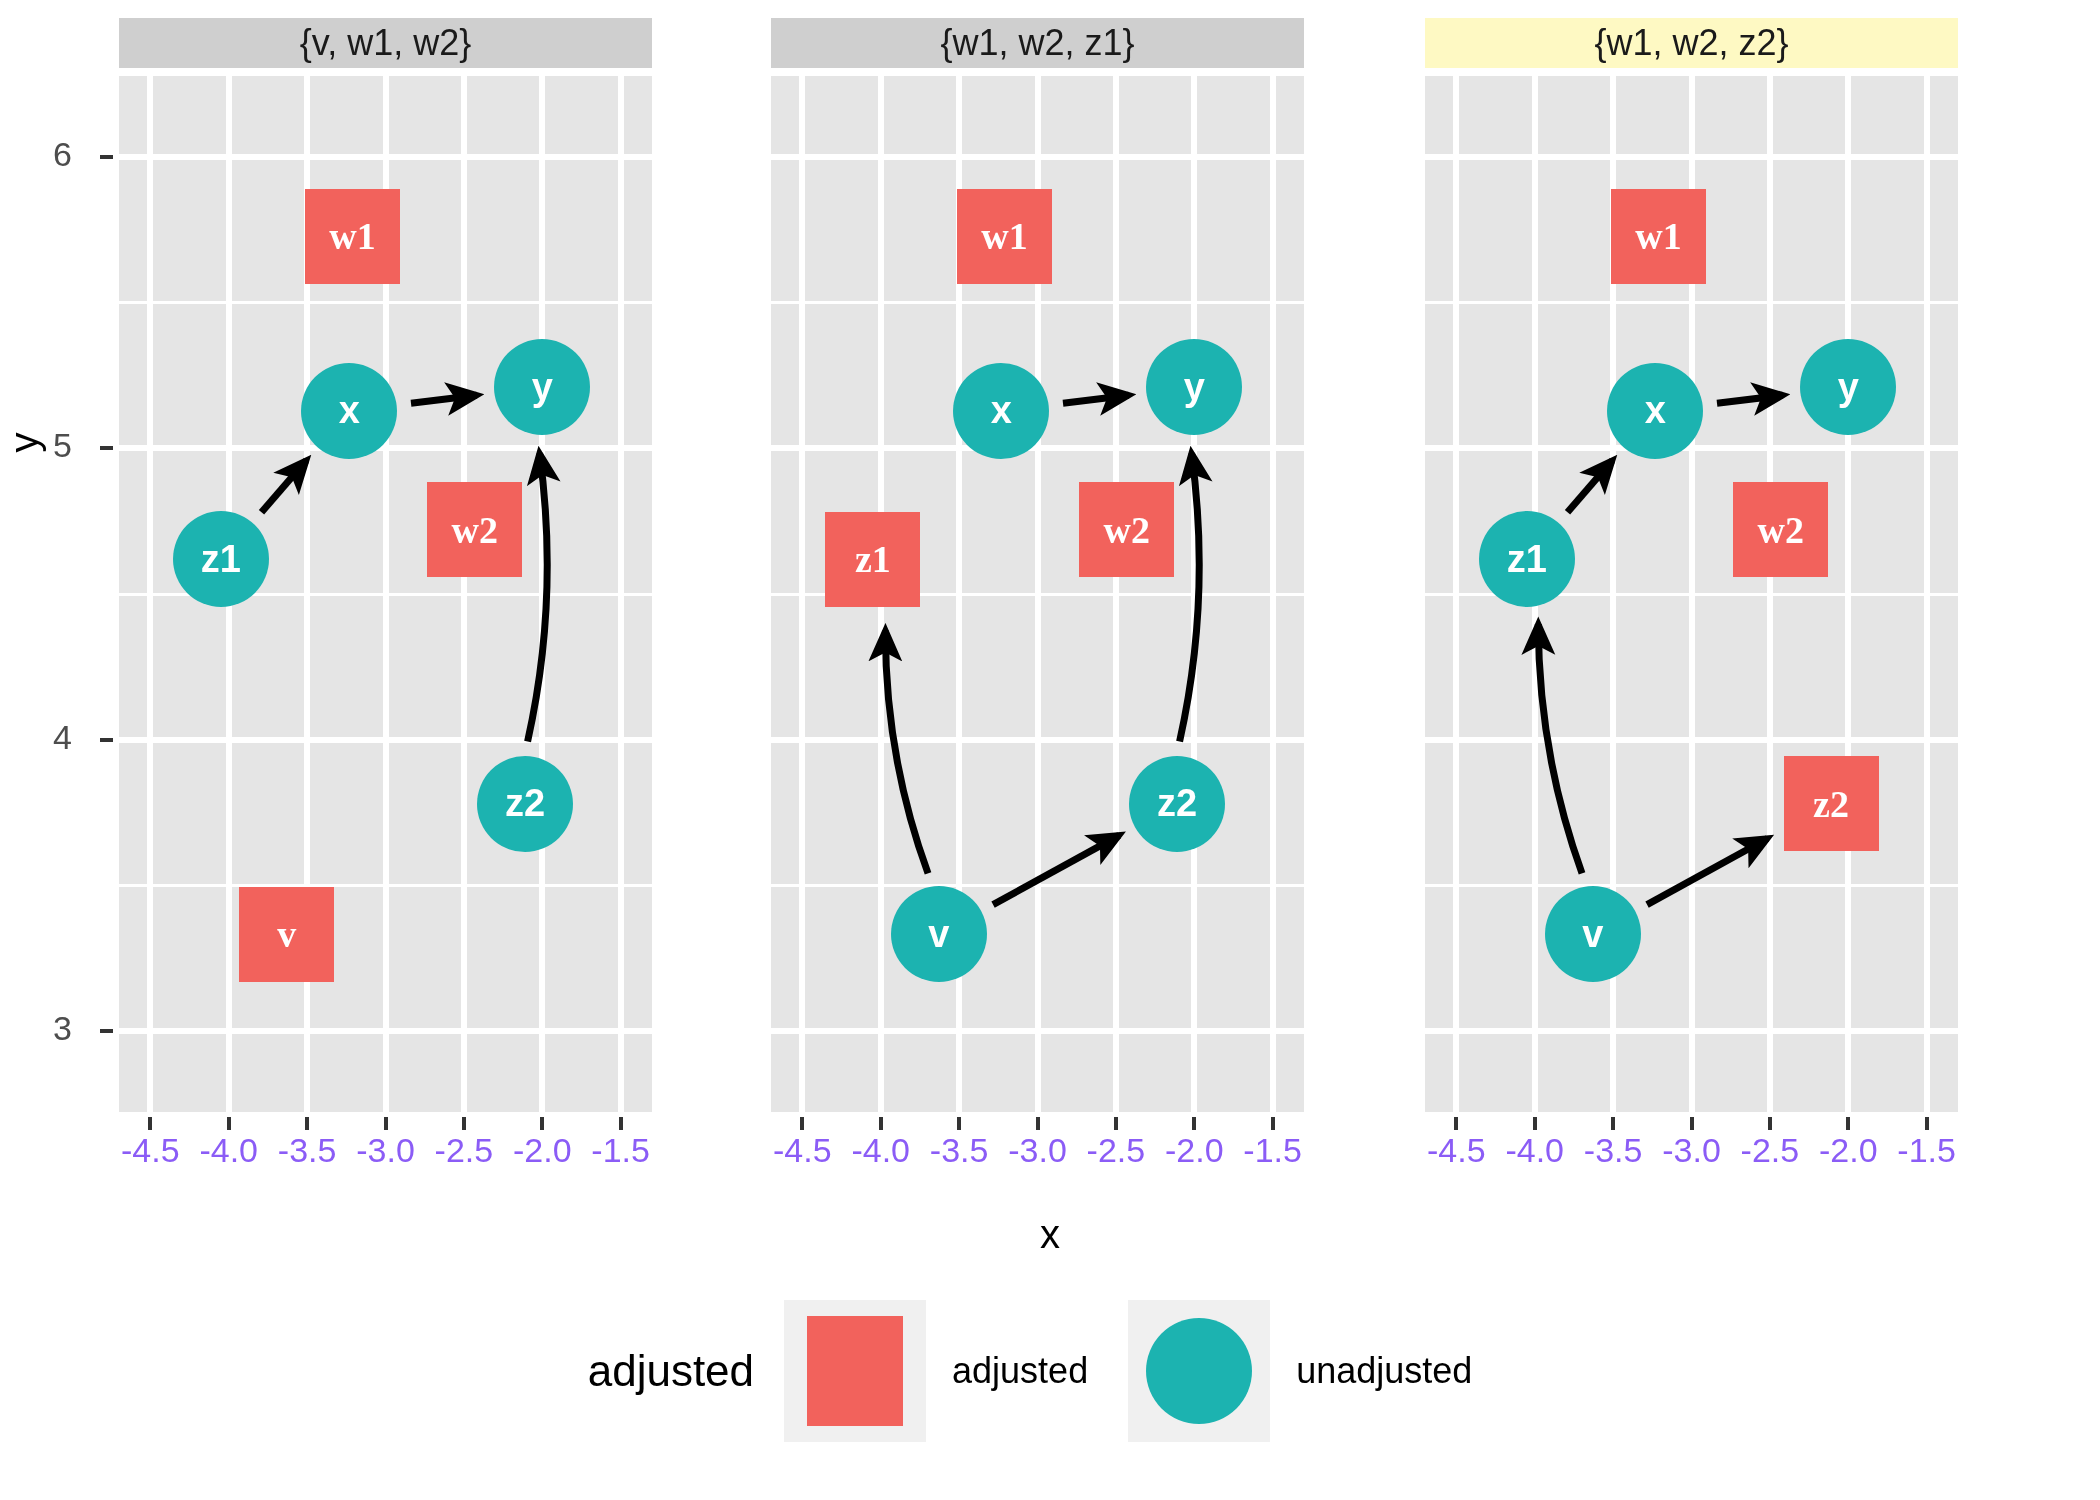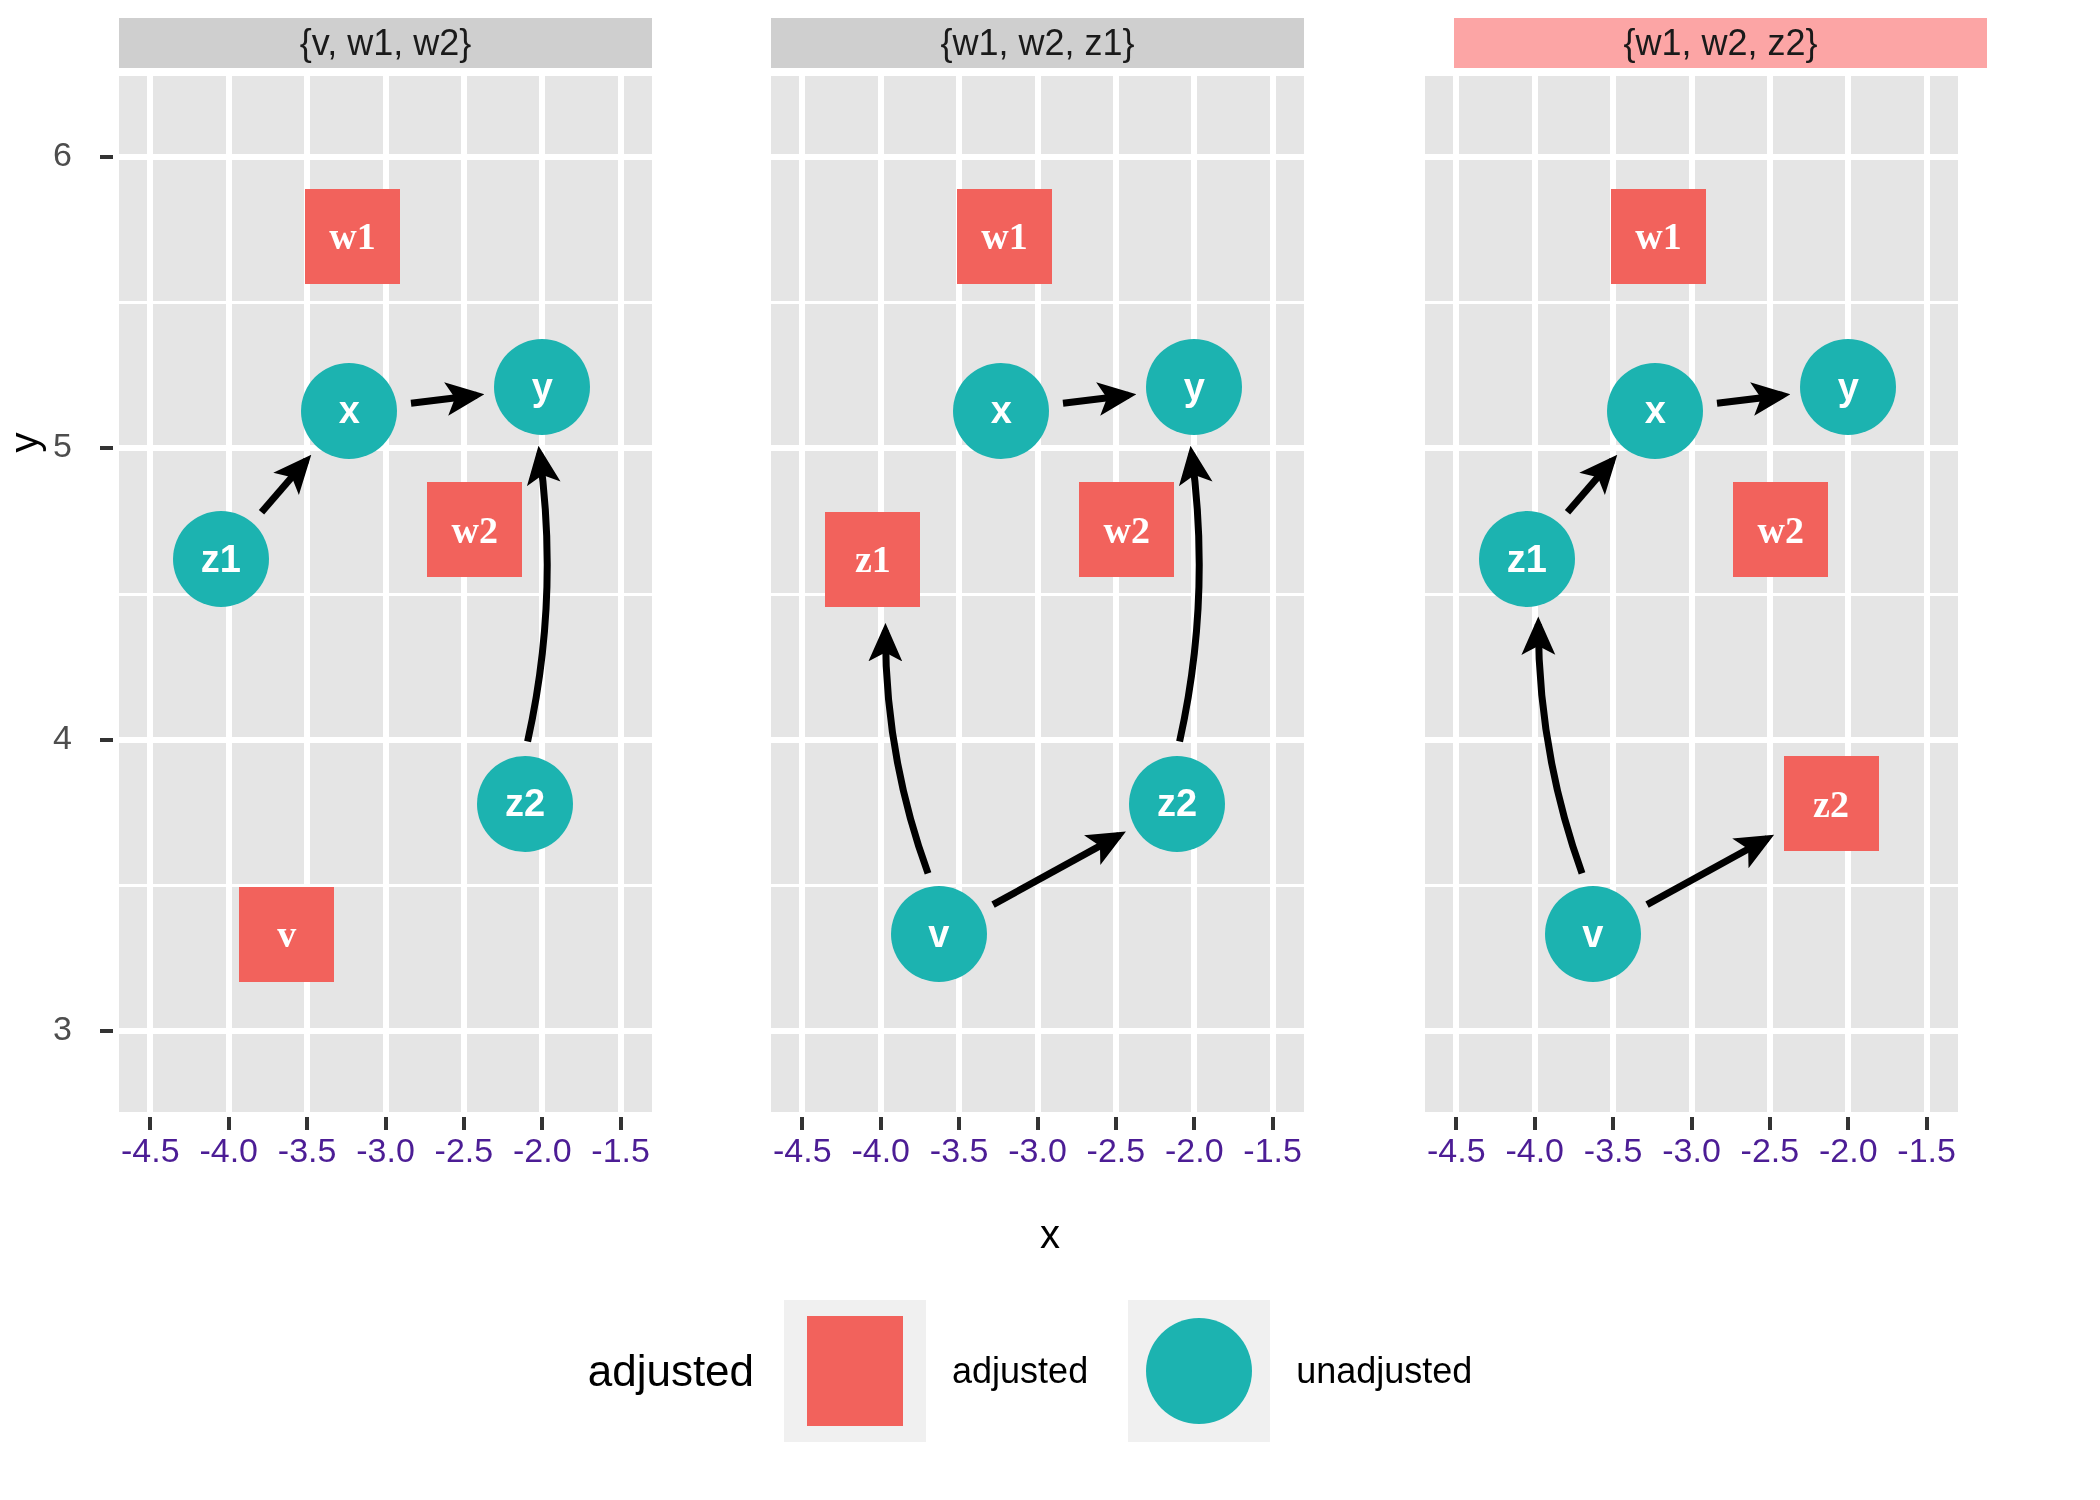--- a/index.html
+++ b/index.html
@@ -21,21 +21,21 @@
   
   .ytick-label{
     position:absolute;right:0;width:56px;text-align:right;
     font-size:34px;color:#4d4d4d;line-height:1;
   }
   .ytick-mark{position:absolute;width:13px;height:4px;background:#333;}
 
   
   .xtick-label{
     position:absolute;width:110px;margin-left:-55px;text-align:center;
-    font-size:34px;color:#4c1d95;line-height:1;top:1133px;
+    font-size:34px;color:#8b5cf6;line-height:1;top:1133px;
   }
   .xtick-mark{position:absolute;width:4px;height:13px;background:#333;top:1117px;}
 
   
   .strip{
     position:absolute;height:50px;background:#cfcfcf;
     display:flex;align-items:center;justify-content:center;
   }
   .strip-label{font-size:36px;color:#1a1a1a;}
   .panel{position:absolute;background:#e5e5e5;overflow:hidden;}
@@ -183,21 +183,21 @@
         <div class="node square" style="width: 95px; height: 95px; left: 308.356px; top: 406.478px; background: rgb(242, 98, 92); color: rgb(255, 255, 255);">
           <span>w2</span>
         </div>
         <div class="node circle" style="width: 96px; height: 96px; left: 358.021px; top: 679.528px; background: rgb(28, 179, 176); color: rgb(255, 255, 255);">
           <span>z2</span>
         </div>
         <div class="node circle" style="width: 96px; height: 96px; left: 119.738px; top: 810.483px; background: rgb(28, 179, 176); color: rgb(255, 255, 255);">
           <span>v</span>
         </div>
       </div>
-      <div class="strip" style="left: 1425px; top: 18px; width: 533px; background: #fca5a5; margin-left: 29px;">
+      <div class="strip" style="left: 1425px; top: 18px; width: 533px; background: #fef9c3;">
         <span class="strip-label">{w1, w2, z2}</span>
       </div>
       <div class="panel" style="left: 1425px; top: 76px; width: 533px; height: 1036px; background: rgb(229, 229, 229);">
         <div class="gridline-major-v" style="left: 28.3529px;"></div>
         <div class="gridline-major-v" style="left: 106.735px;"></div>
         <div class="gridline-major-v" style="left: 185.118px;"></div>
         <div class="gridline-major-v" style="left: 263.5px;"></div>
         <div class="gridline-major-v" style="left: 341.882px;"></div>
         <div class="gridline-major-v" style="left: 420.265px;"></div>
         <div class="gridline-major-v" style="left: 498.647px;"></div>

